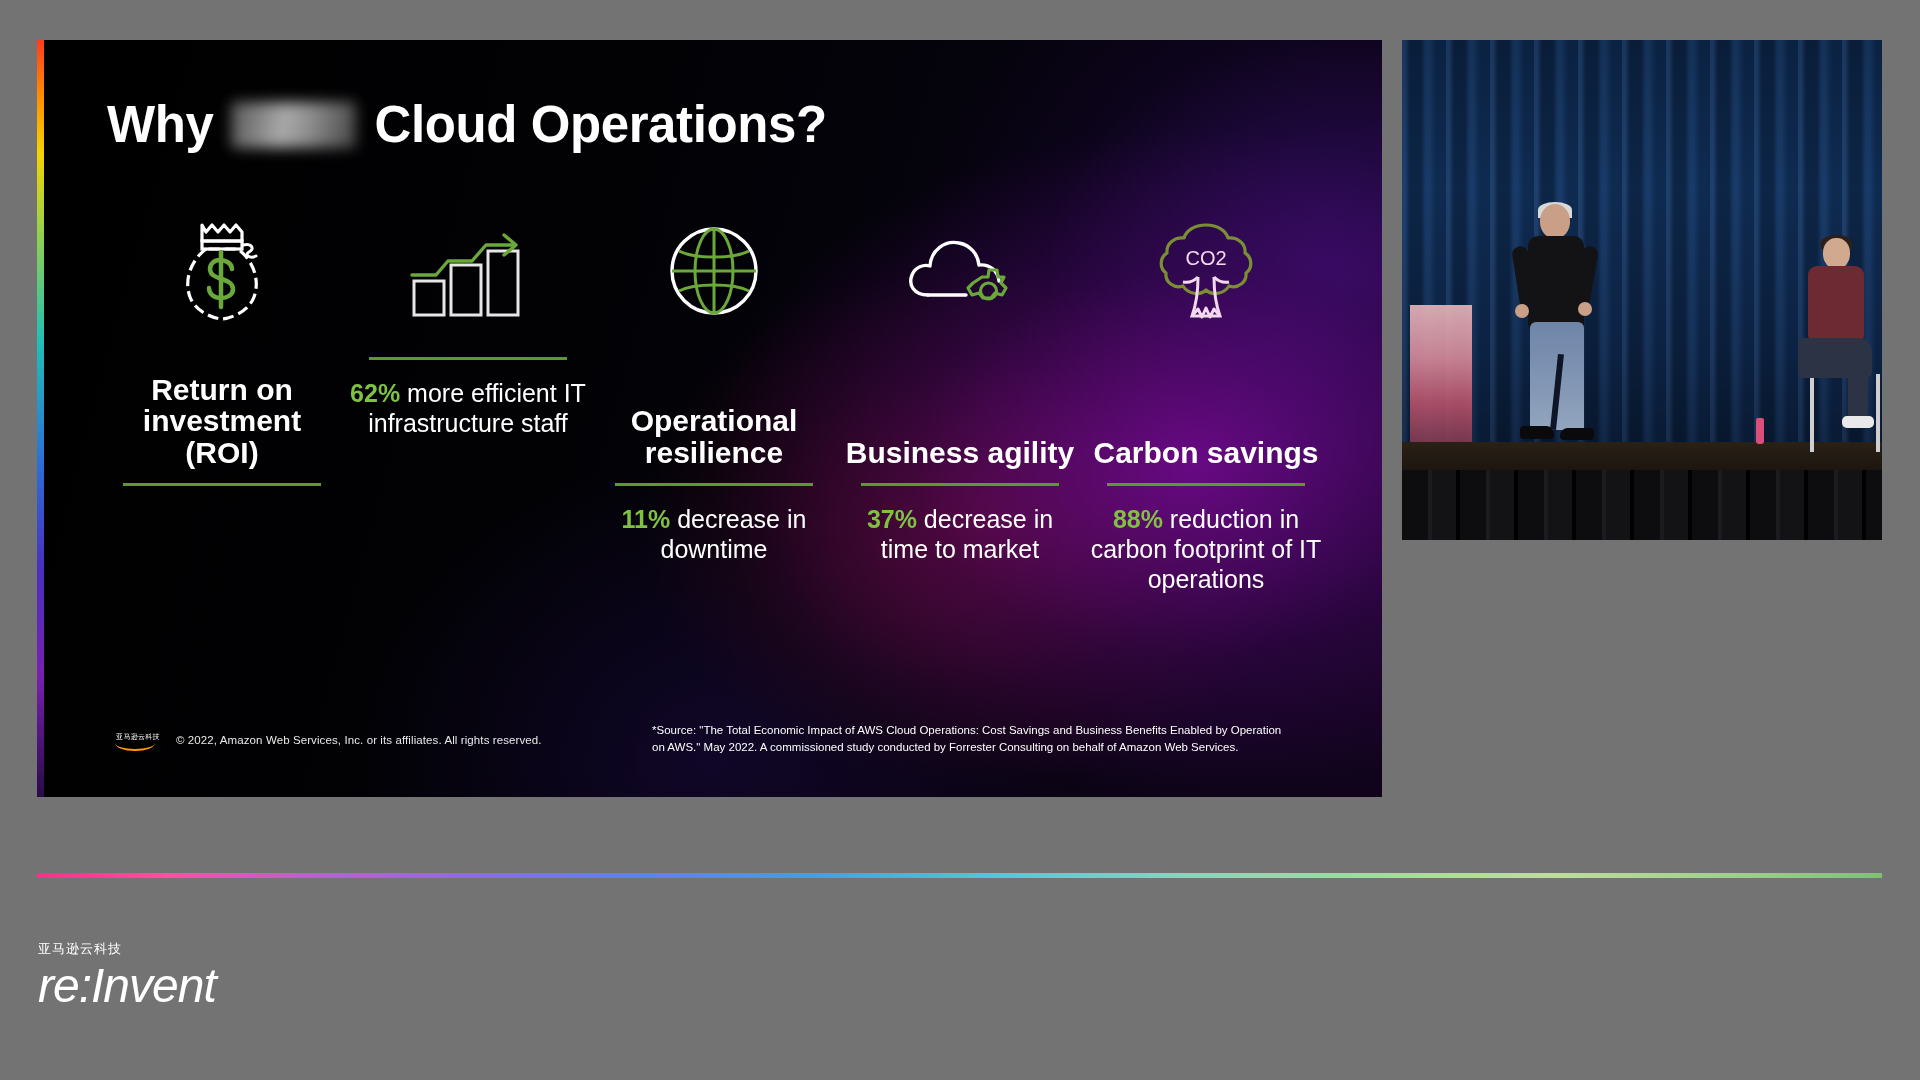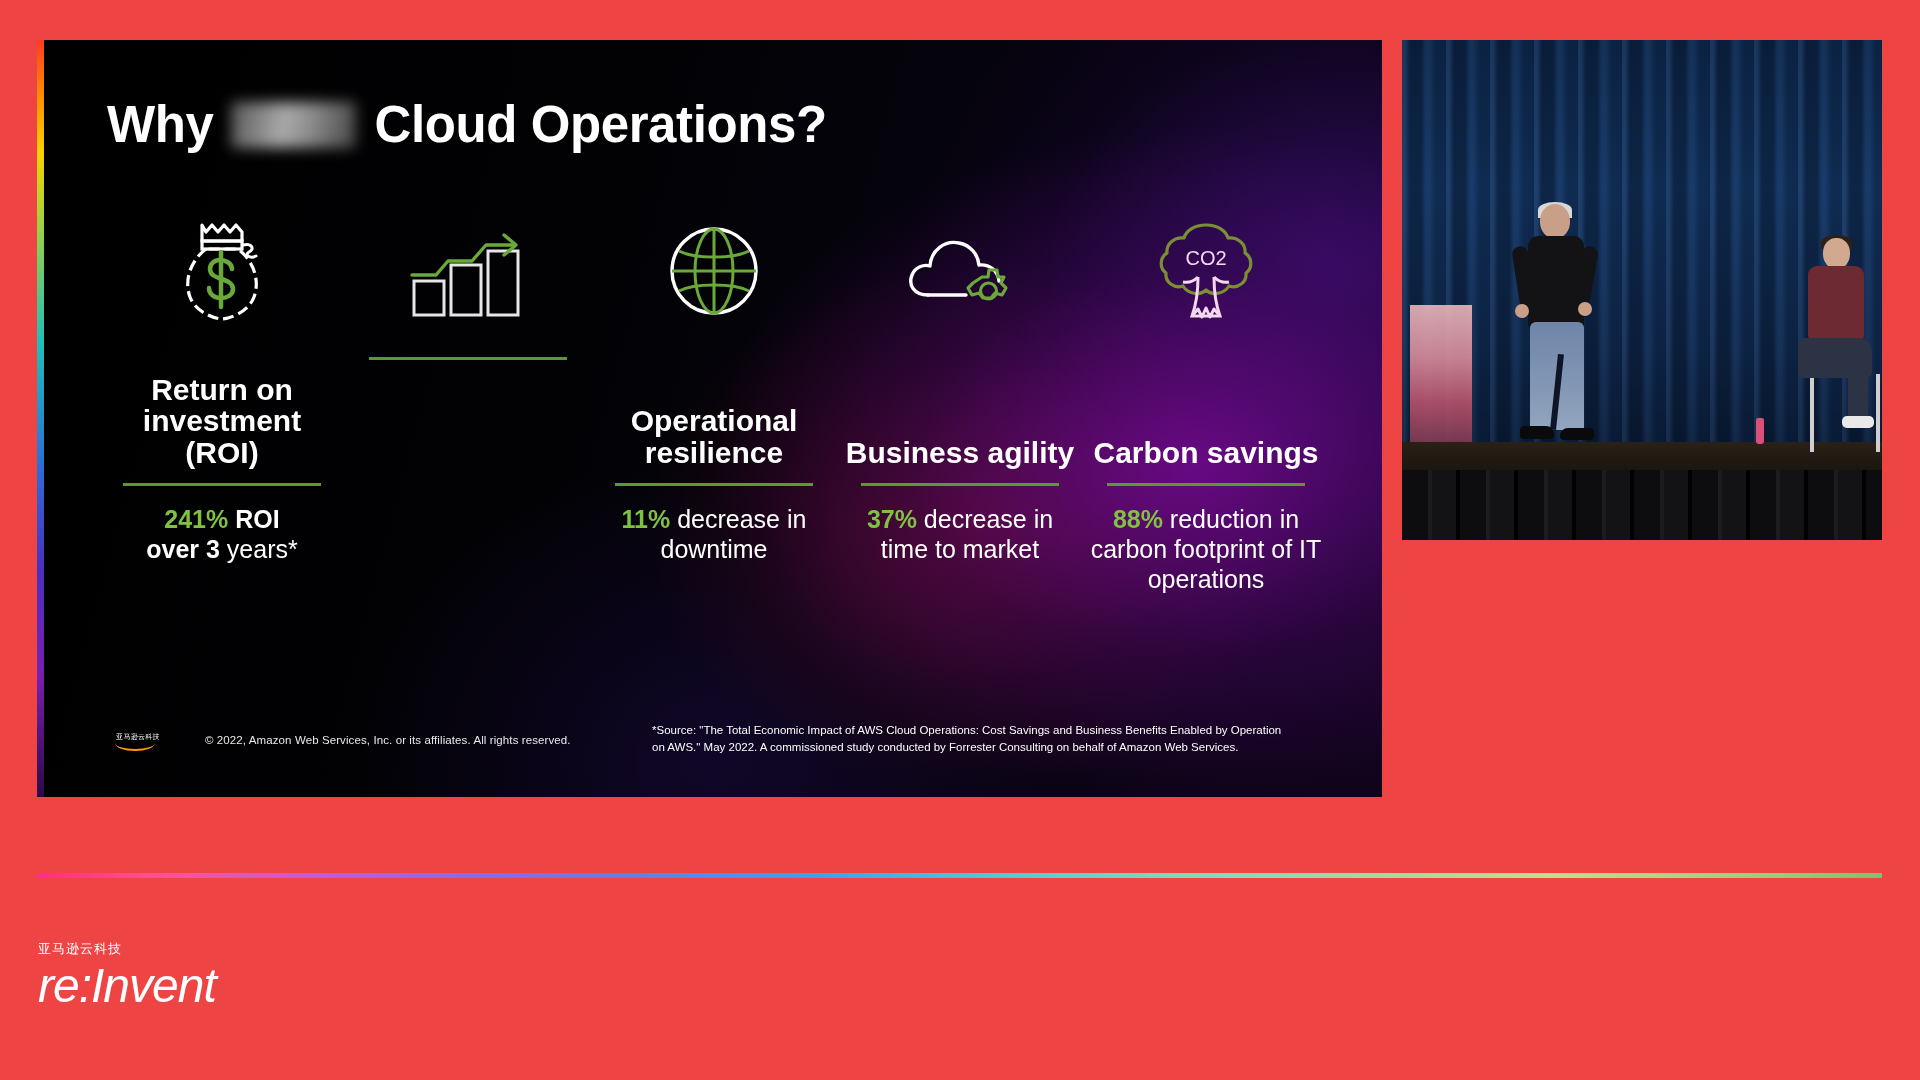--- a/index.html
+++ b/index.html
@@ -2,21 +2,21 @@
 <html><head>
 <meta charset="utf-8">
 <style>
   * { box-sizing: border-box; margin: 0; padding: 0; }
   html, body {
     width: 1920px; height: 1080px;
     background: #000;
     font-family: "Liberation Sans", sans-serif;
     overflow: hidden;
   }
-  #stage { position: relative; width: 1920px; height: 1080px; background: #ef4444; }
+  #stage { position: relative; width: 1920px; height: 1080px; background: #737373; }
 
   
   #slide {
     position: absolute;
     left: 37px; top: 40px;
     width: 1345px; height: 757px;
     background:
       radial-gradient(ellipse 620px 430px at 86% 56%, rgba(118,10,150,0.85) 0%, rgba(70,6,100,0.45) 45%, rgba(10,2,22,0) 78%),
       radial-gradient(ellipse 420px 330px at 70% 64%, rgba(150,14,40,0.55) 0%, rgba(80,8,30,0.25) 50%, rgba(8,2,12,0) 80%),
       radial-gradient(ellipse 520px 420px at 96% 30%, rgba(80,20,160,0.55) 0%, rgba(30,8,70,0.2) 55%, rgba(5,2,14,0) 82%),
@@ -91,21 +91,21 @@
     position: absolute; left: 78px; bottom: 22px;
     width: 46px; text-align: center;
   }
   #aws-cn-logo .cn { font-size: 7px; color: #ffffff; letter-spacing: .3px; line-height: 1; }
   #aws-cn-logo .smile {
     margin-top: 3px; width: 40px; height: 8px;
     border-bottom: 2.5px solid #ff9900;
     border-radius: 0 0 50% 50% / 0 0 100% 100%;
   }
   #copyright {
-    position: absolute; left: 168px; bottom: 27px;
+    position: absolute; left: 139px; bottom: 27px;
     font-size: 11.5px; color: #e9e9e9; letter-spacing: .1px;
   }
   #footnote {
     position: absolute; left: 615px; bottom: 18px;
     font-size: 11.5px; color: #ffffff; line-height: 1.42; letter-spacing: 0px;
   }
 
   
   #video {
     position: absolute; left: 1402px; top: 40px;
@@ -211,37 +211,36 @@
             <rect x="26" y="22" width="40" height="8" fill="none" stroke="#ffffff" stroke-width="3.2"></rect>
             <path d="M30 30 C14 42, 8 62, 14 78 C20 94, 40 100, 46 100 C52 100, 72 94, 78 78 C84 62, 78 42, 62 30 Z" fill="none" stroke="#ffffff" stroke-width="3.2" stroke-dasharray="11 5"></path>
             <path d="M67 26 C76 24, 79 30, 73 33 C68 36, 74 40, 80 37" fill="none" stroke="#ffffff" stroke-width="3" stroke-linecap="round"></path>
             <path d="M56 50 C56 44, 49 41, 44 41 C38 41, 34 45, 34 50 C34 62, 57 58, 57 70
                      C57 76, 51 79, 45 79 C38 79, 33 75, 33 69" fill="none" stroke="#6aa83a" stroke-width="4.5" stroke-linecap="round"></path>
             <line x1="45" y1="33" x2="45" y2="88" stroke="#6aa83a" stroke-width="4.5" stroke-linecap="round"></line>
           </svg>
         </div>
         <div class="col-title">Return on investment (ROI)</div>
         <div class="rule"></div>
-        <div class="col-stat">
-          <span class="pct">241%</span><span class="b"> ROI</span><br>
-          <span class="b">over 3</span><span> years*</span>
-        </div>
       </div>
 
       <div class="col c2">
         <div class="icon-wrap">
           <svg width="116" height="96" viewBox="0 0 116 96">
             <rect x="4" y="58" width="30" height="34" fill="none" stroke="#e6e6e6" stroke-width="3"></rect>
             <rect x="41" y="42" width="30" height="50" fill="none" stroke="#e6e6e6" stroke-width="3"></rect>
             <rect x="78" y="28" width="30" height="64" fill="none" stroke="#e6e6e6" stroke-width="3"></rect>
             <polyline points="2,52 26,52 38,38 62,38 76,22 104,22" fill="none" stroke="#6aa83a" stroke-width="3.4" stroke-linejoin="round" stroke-linecap="round"></polyline>
             <polyline points="94,12 106,22 94,32" fill="none" stroke="#6aa83a" stroke-width="3.4" stroke-linejoin="round" stroke-linecap="round"></polyline>
           </svg>
         </div>
         <div class="rule"></div>
+        <div class="col-stat">
+          <span class="pct">62%</span><span> more efficient IT infrastructure staff</span>
+        </div>
       </div>
 
       <div class="col c3">
         <div class="icon-wrap">
           <svg width="96" height="96" viewBox="0 0 96 96">
             <circle cx="48" cy="48" r="42" fill="none" stroke="#ffffff" stroke-width="3.4"></circle>
             <ellipse cx="48" cy="48" rx="19" ry="42" fill="none" stroke="#6aa83a" stroke-width="3"></ellipse>
             <line x1="48" y1="6" x2="48" y2="90" stroke="#6aa83a" stroke-width="3"></line>
             <line x1="6" y1="48" x2="90" y2="48" stroke="#6aa83a" stroke-width="3"></line>
             <path d="M13 28 C28 36, 68 36, 83 28" fill="none" stroke="#6aa83a" stroke-width="3"></path>

